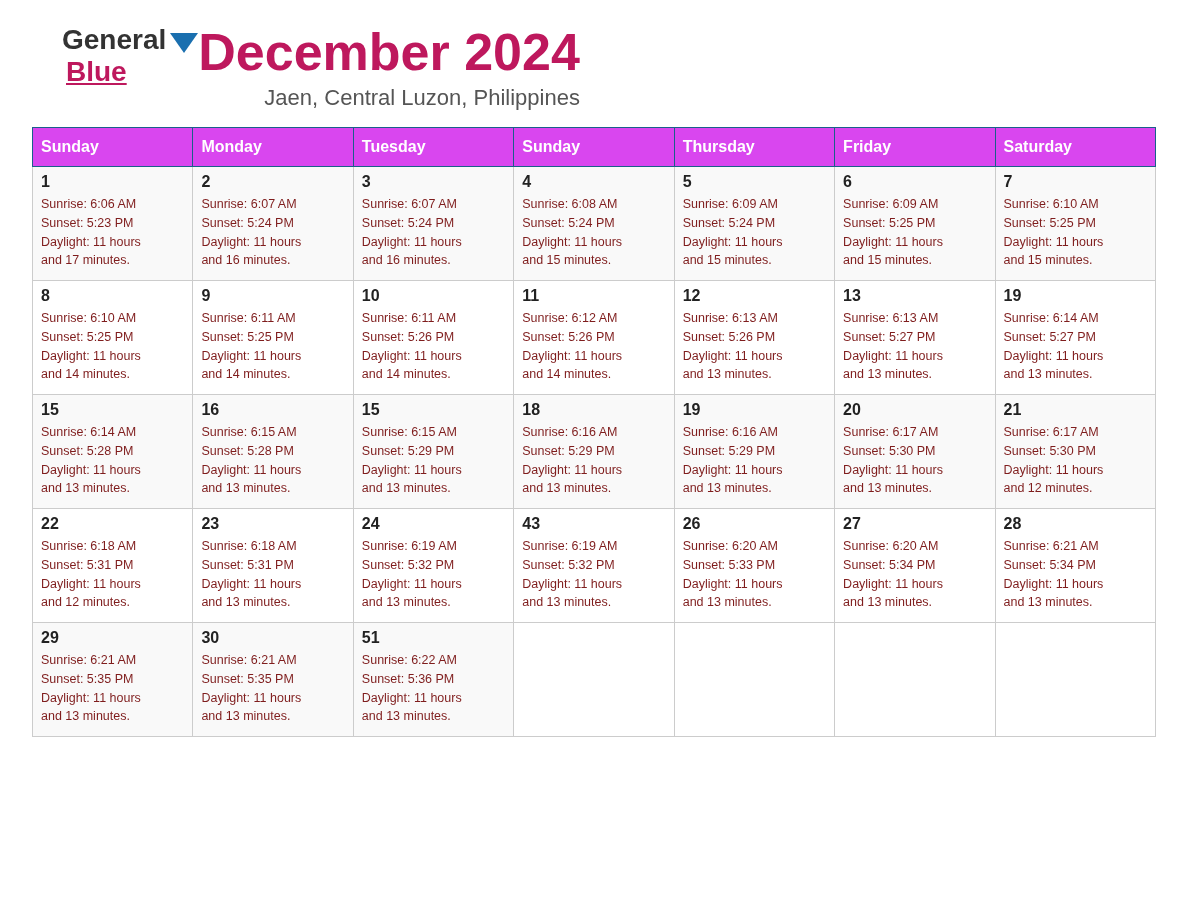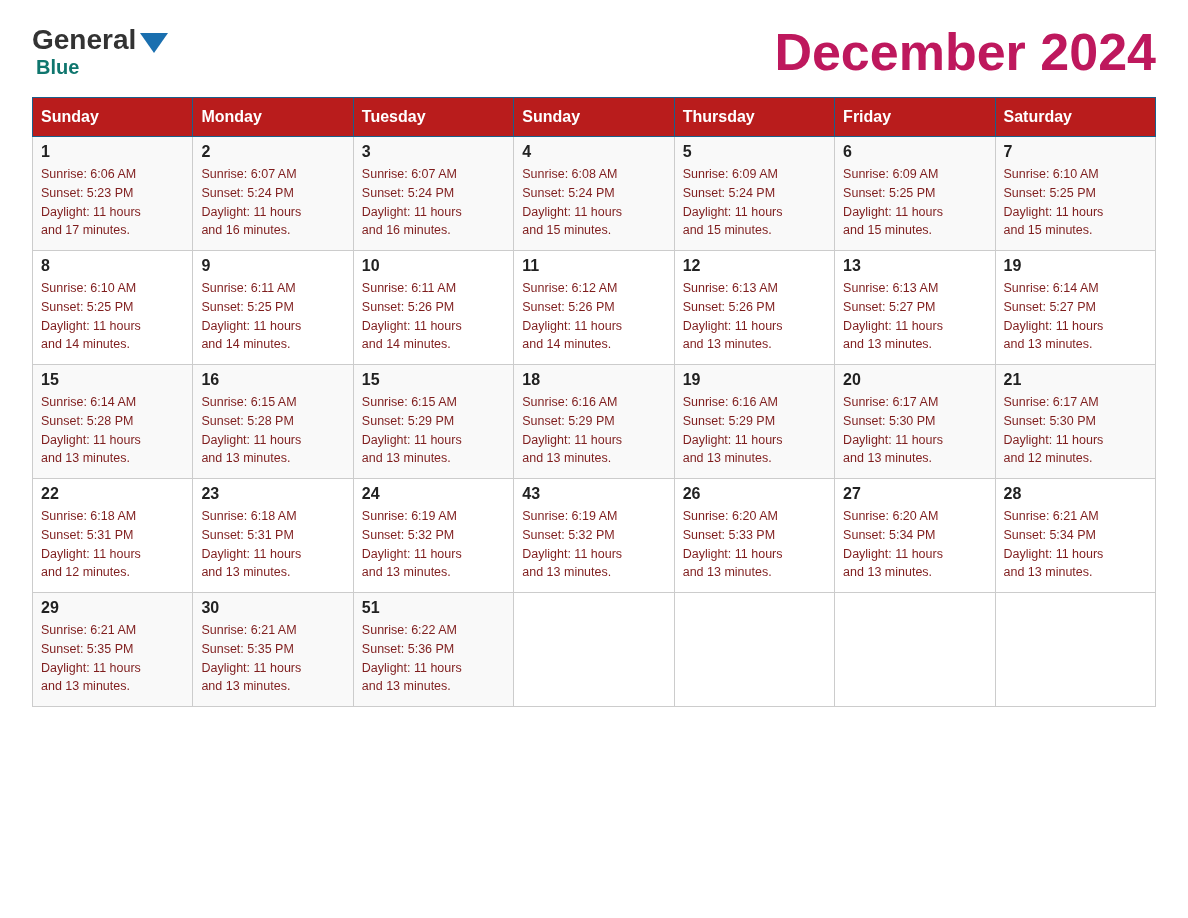--- a/index.html
+++ b/index.html
@@ -5,23 +5,23 @@
     * { box-sizing: border-box; margin: 0; padding: 0; }
     body {
       font-family: Arial, sans-serif;
       background: #fff;
       padding: 24px 32px;
       width: 1188px;
       min-height: 918px;
     }
     .header {
       display: flex;
-      justify-content: space-between;
       align-items: flex-start;
       margin-bottom: 16px;
+      margin-left: 30px;
     }
     .logo {
       display: flex;
       flex-direction: column;
       align-items: flex-start;
     }
     .logo-top {
       display: flex;
       align-items: center;
     }
@@ -33,24 +33,25 @@
     .logo-arrow {
       width: 0;
       height: 0;
       border-left: 14px solid transparent;
       border-right: 14px solid transparent;
       border-top: 20px solid #1a6faf;
       margin-left: 4px;
       margin-top: 6px;
     }
     .logo-blue {
-      font-size: 20px;
+      font-size: 28px;
       font-weight: bold;
-      color: #0f766e;
+      color: #be185d;
       margin-left: 4px;
+      text-decoration: underline;
     }
     .title-block {
       text-align: right;
     }
     .month-year {
       font-size: 52px;
       font-weight: bold;
       color: #be185d;
       line-height: 1.1;
     }
@@ -58,21 +59,21 @@
       font-size: 22px;
       color: #555;
       margin-top: 4px;
     }
     table {
       width: 100%;
       border-collapse: collapse;
       table-layout: fixed;
     }
     thead tr th {
-      background-color: #b91c1c;
+      background-color: #d946ef;
       color: #fff;
       font-size: 16px;
       font-weight: bold;
       padding: 10px 8px;
       text-align: left;
       border: 1px solid #1a5f8a;
     }
     tbody tr td {
       vertical-align: top;
       padding: 6px 8px 10px 8px;
@@ -109,20 +110,21 @@
 <div class="header">
   <div class="logo">
     <div class="logo-top">
       <span class="logo-general">General</span>
       <div class="logo-arrow"></div>
     </div>
     <span class="logo-blue">Blue</span>
   </div>
   <div class="title-block">
     <div class="month-year">December 2024</div>
+    <div class="location">Jaen, Central Luzon, Philippines</div>
   </div>
 </div>
 
 <table>
   <thead>
     <tr>
     <th>Sunday</th>
         <th>Monday</th>
         <th>Tuesday</th>
         <th>Sunday</th>

